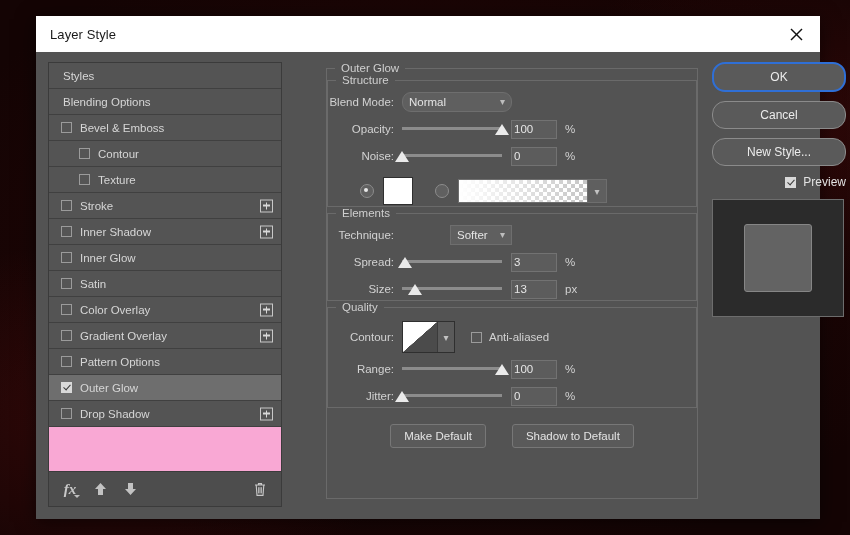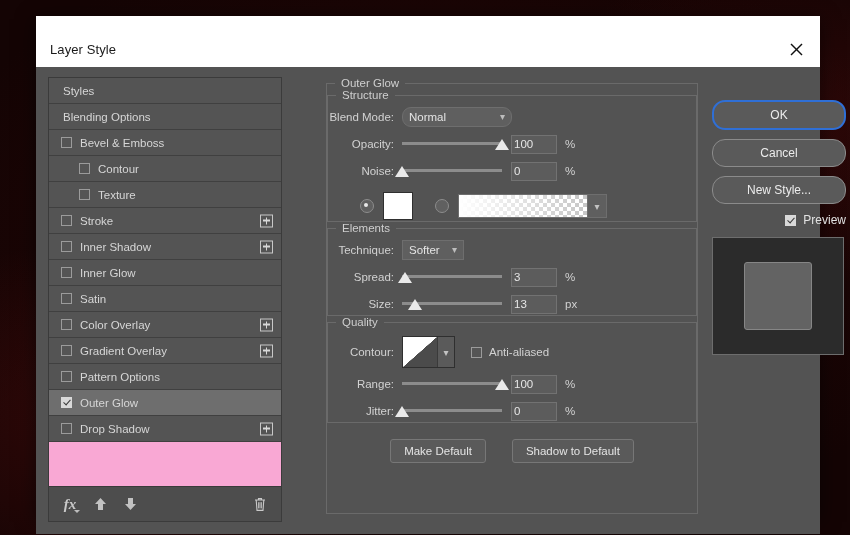--- a/index.html
+++ b/index.html
@@ -25,21 +25,21 @@
     position: absolute;
     left: 36px; top: 16px;
     width: 784px; height: 503px;
     background: #535353;
     box-shadow: 0 3px 18px rgba(0,0,0,.55);
   }
   .titlebar {
     height: 36px;
     background: #ffffff;
     display: flex; align-items: center;
-    padding: 15px 2px 0 14px;
+    padding: 0 2px 0 14px;
   }
   .title-text {
     flex: 1;
     font-size: 13px;
     color: #1a1a1a;
     letter-spacing: .1px;
   }
   .close-btn {
     width: 44px; height: 36px;
     display: flex; align-items: center; justify-content: center;
@@ -207,21 +207,21 @@
     position: relative;
   }
   .select .sel-text { flex: 1; }
   .select .chev {
     margin-left: 8px;
     color: #bdbdbd;
     font-size: 10px;
     line-height: 1;
   }
   .select.blendmode { width: 110px; border-radius: 9px; }
-  .select.technique { width: 62px; }
+  .select.technique { width: 62px; margin-left: 48px; }
 
   .slider {
     position: relative;
     width: 100px; height: 18px;
     flex: 0 0 auto;
     cursor: pointer;
   }
   .slider .track {
     position: absolute;
     left: 0; right: 0; top: 7px;
@@ -609,21 +609,21 @@
         </fieldset>
 
         <div class="default-row">
           <div class="btn">Make Default</div>
           <div class="btn">Shadow to Default</div>
         </div>
       </fieldset>
     </div>
 
     <div class="right">
-      <div class="pbtn primary" style="border-color: rgb(47, 111, 214); margin-top: 23px;">OK</div>
+      <div class="pbtn primary" style="border-color: rgb(47, 111, 214);">OK</div>
       <div class="pbtn">Cancel</div>
       <div class="pbtn">New Style...</div>
       <div class="preview-row">
         <span class="cb checked"></span>
         <span class="lbl">Preview</span>
       </div>
       <div class="thumb-box">
         <div class="thumb-shape"></div>
       </div>
     </div>

